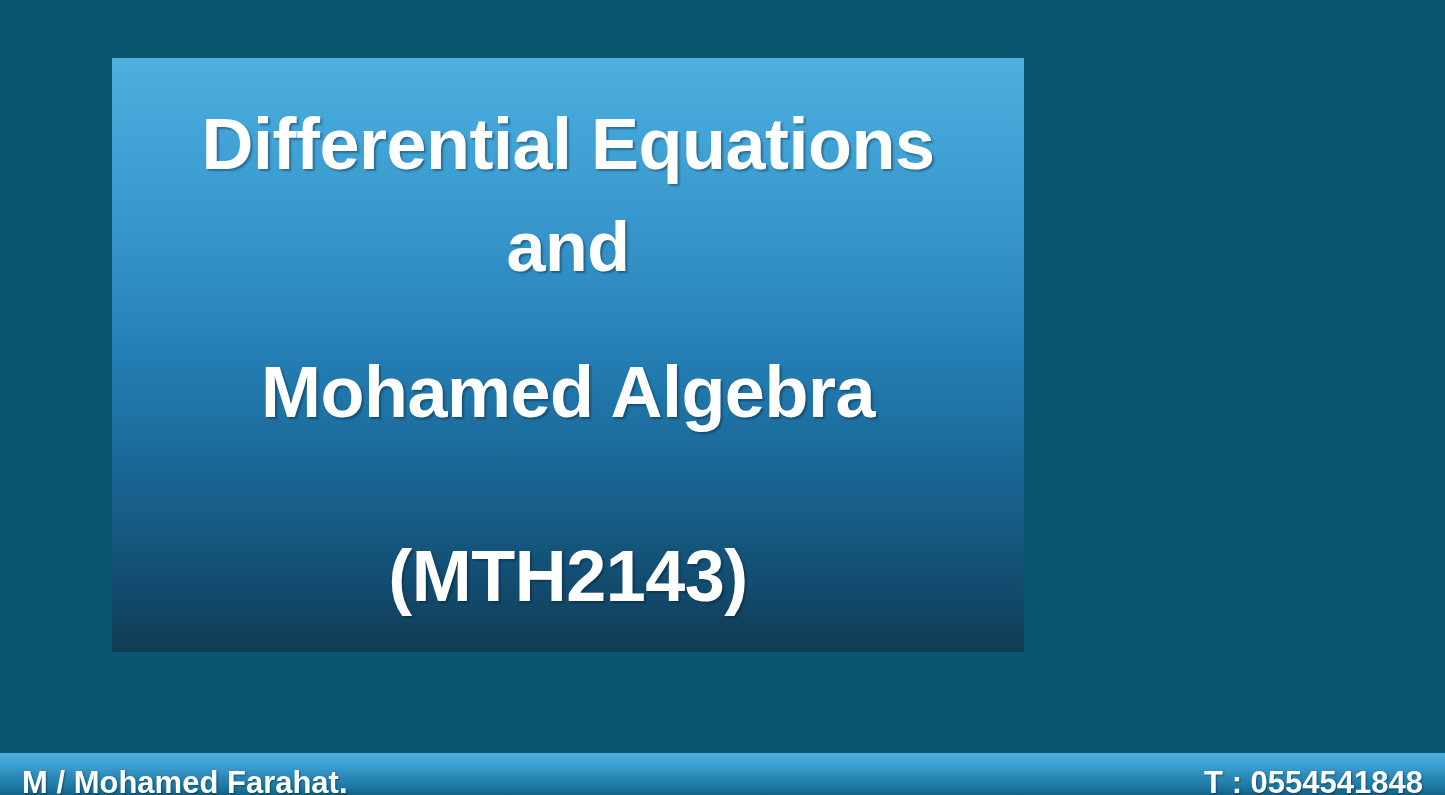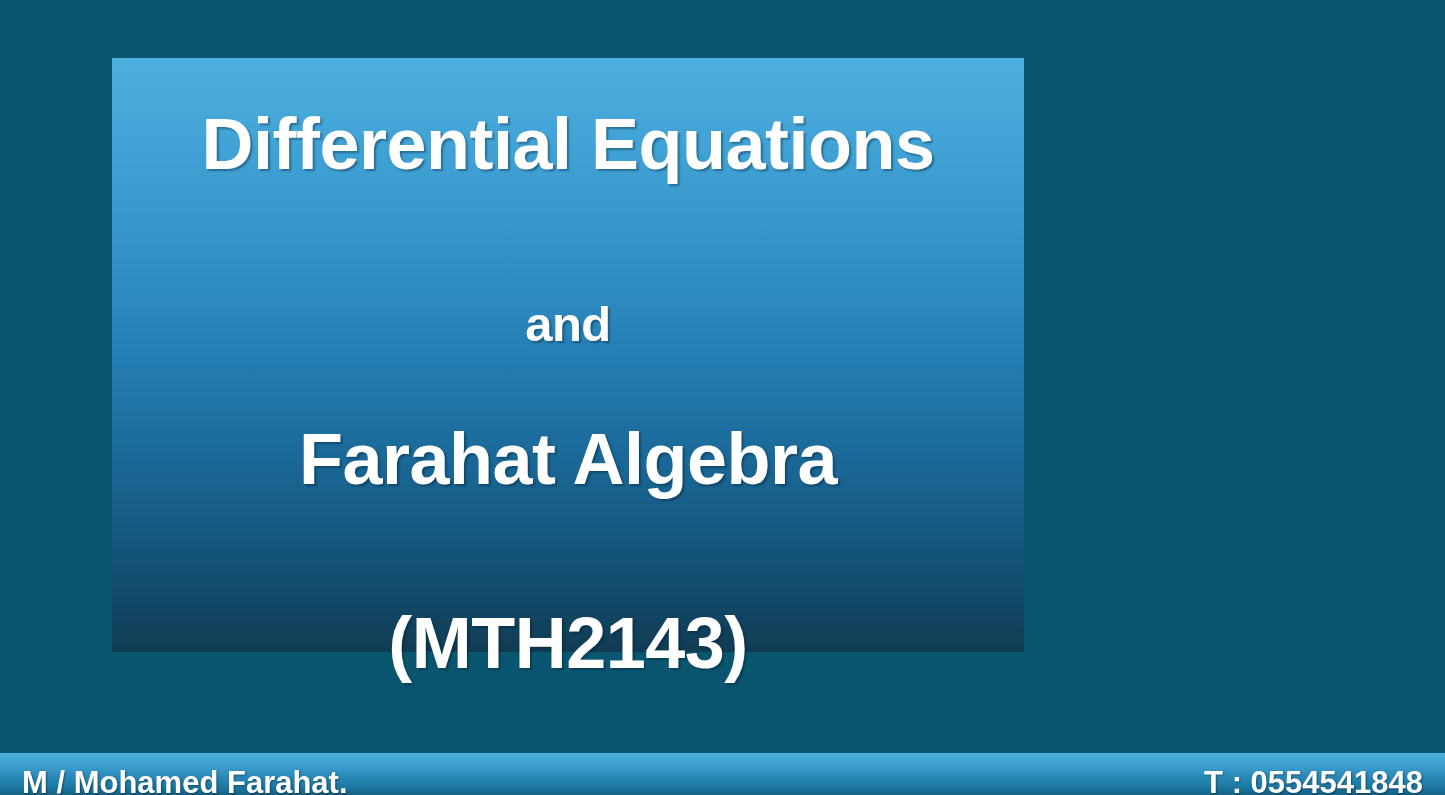--- a/index.html
+++ b/index.html
@@ -56,21 +56,21 @@
     font-weight: bold;
     font-size: 72px;
     line-height: 1.0;
     letter-spacing: -0.5px;
     white-space: nowrap;
     text-shadow: 2px 2px 2px rgba(0, 25, 45, 0.38);
     -webkit-font-smoothing: antialiased;
   }
 
   #line-1 { margin-top: 8px; }
-  #line-2 { margin-top: 120px; font-size: 49px; }
+  #line-2 { margin-top: 32px; font-size: 70px; }
   #line-3 { margin-top: 74px; }
   #line-4 { margin-top: 112px; }
 
   
   #footer-bar {
     position: absolute;
     left: 0;
     top: 753px;
     width: 1445px;
     height: 42px;
@@ -108,21 +108,21 @@
 <body>
 
 <div id="slide-root">
 
   <div id="content-panel">
 
     <div id="line-1" class="title-line">Differential Equations</div>
 
     <div id="line-2" class="title-line">and</div>
 
-    <div id="line-3" class="title-line">Farahat Algebra</div>
+    <div id="line-3" class="title-line">Mohamed Algebra</div>
 
     <div id="line-4" class="title-line">(MTH2143)</div>
 
   </div>
 
   <div id="footer-bar">
 
     <div id="footer-presenter" class="footer-text">M / Mohamed Farahat.</div>
 
     <div id="footer-phone" class="footer-text">T : 0554541848</div>

